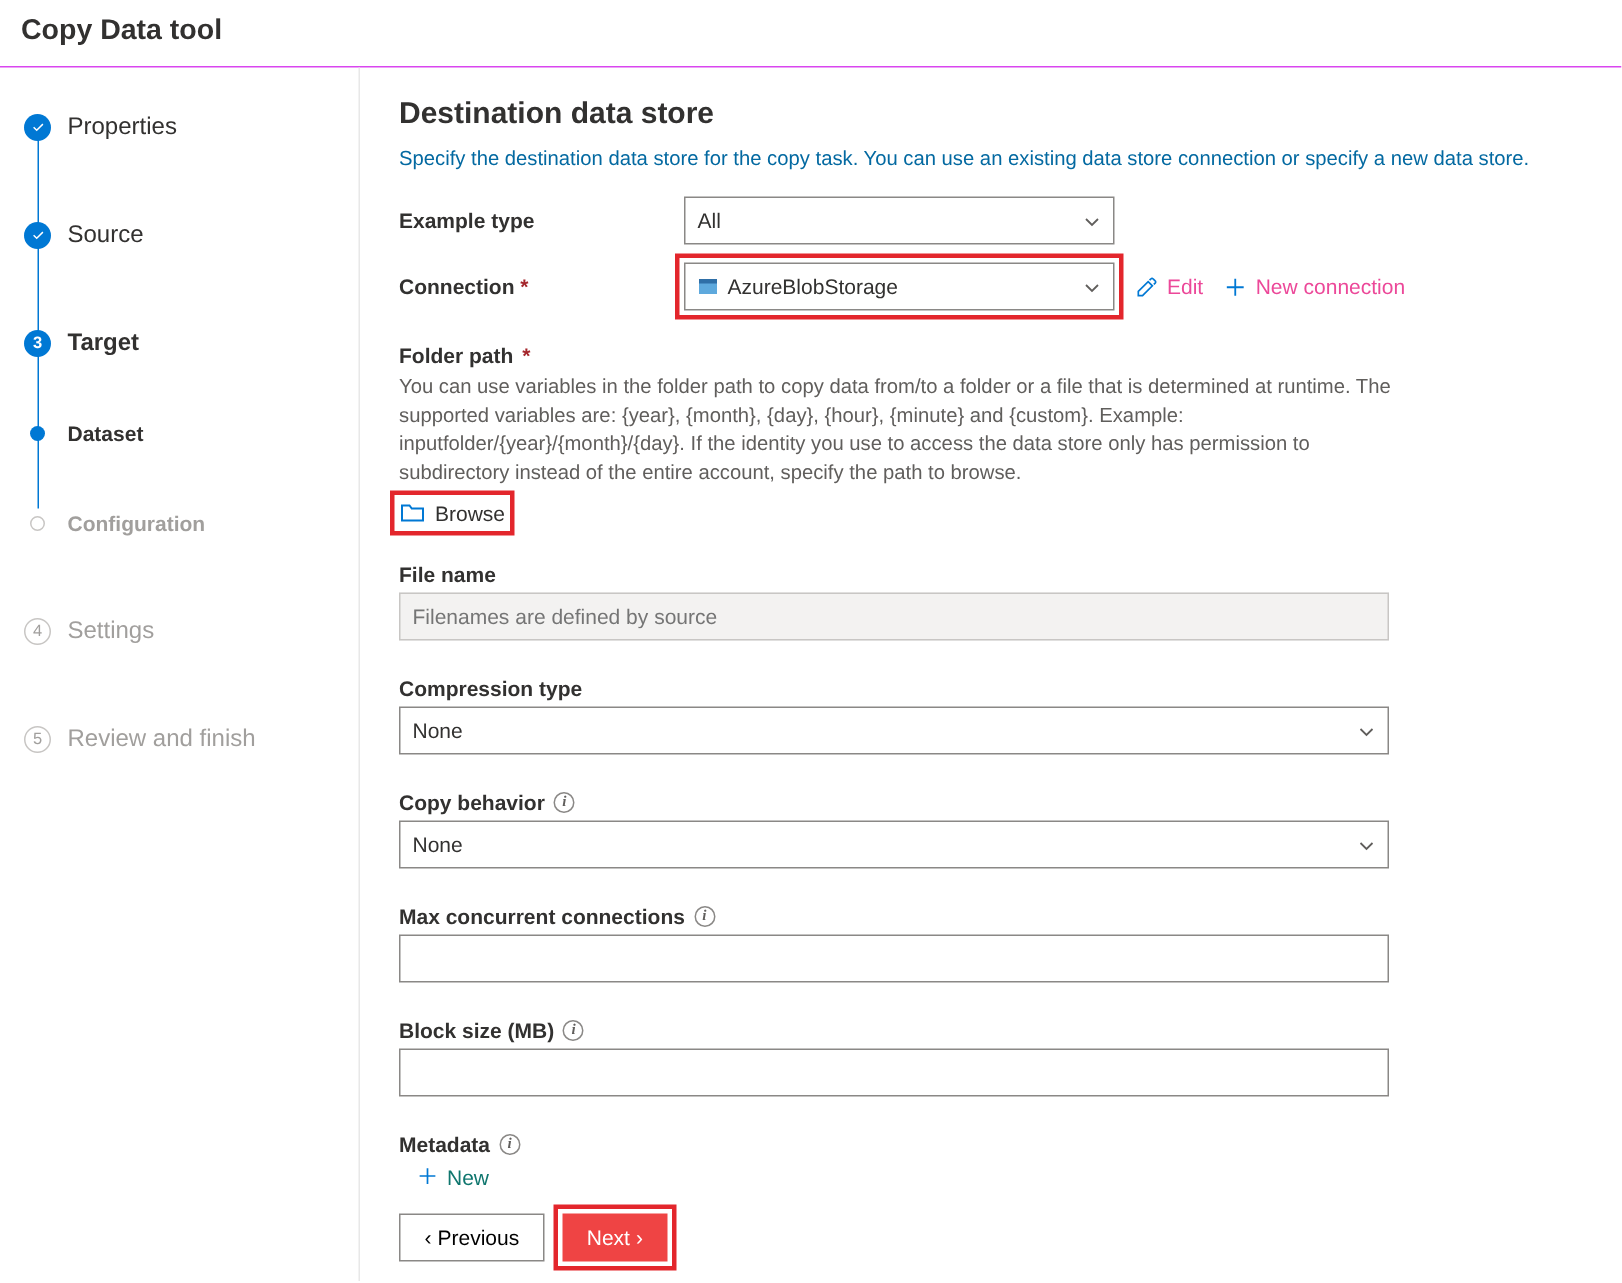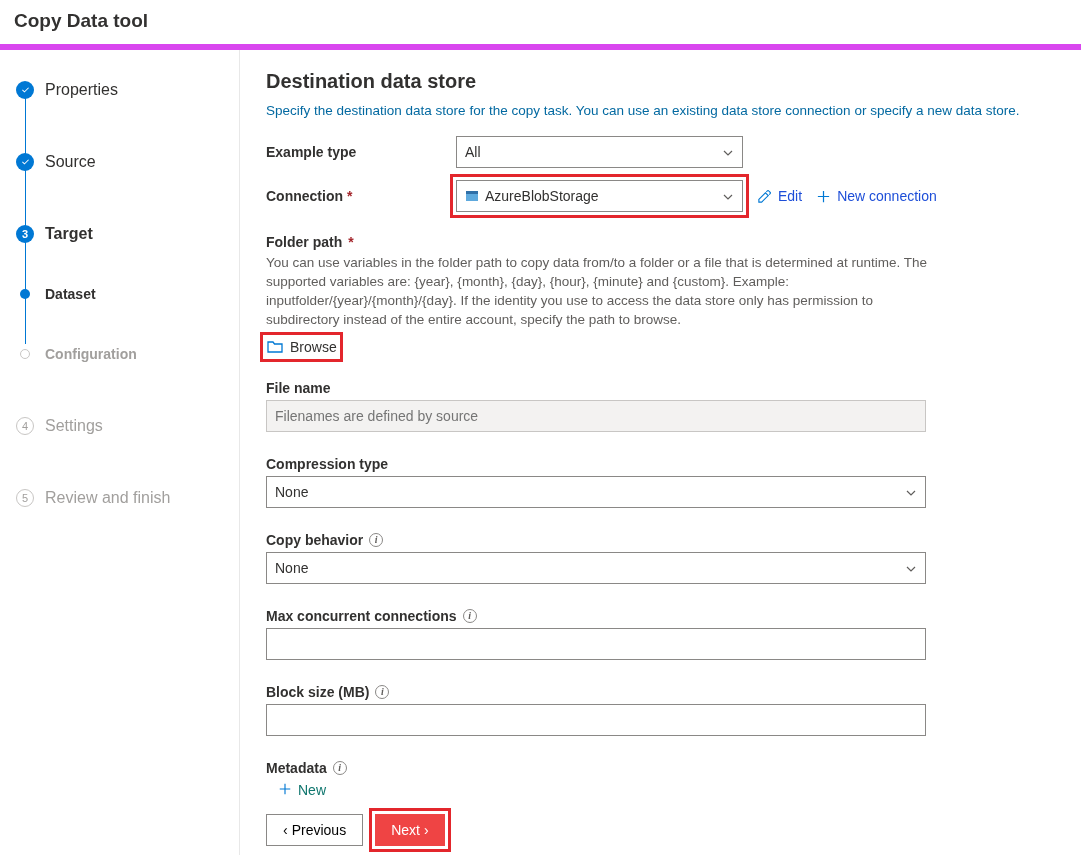--- a/index.html
+++ b/index.html
@@ -1,18 +1,18 @@
 <!DOCTYPE html>
 <html><head>
 <meta charset="utf-8">
 <style>
   * { box-sizing: border-box; }
   html, body { margin: 0; padding: 0; font-family: "Segoe UI", Arial, sans-serif; color: #323130; background: #fff; }
   .app { width: 1081px; height: 855px; position: relative; }
-  .header { padding: 10px 14px 12px; font-size: 19px; font-weight: 600; border-bottom: 6px solid #d946ef; }
+  .header { padding: 10px 14px 12px; font-size: 19px; font-weight: 600; border-bottom: 1px solid #d946ef; }
   .body { display: flex; height: calc(100% - 46px); }
   .sidebar { width: 240px; border-right: 1px solid #e8e8e8; padding-top: 18px; position: relative; }
   .step { display: flex; align-items: center; gap: 11px; padding: 6px 0 6px 16px; position: relative; cursor: pointer; height: 44px; }
   .step + .step { margin-top: 28px; }
   .sub + .step { margin-top: 28px; }
   .circle { width: 18px; height: 18px; border-radius: 50%; display: inline-flex; align-items: center; justify-content: center; font-size: 11px; flex-shrink: 0; z-index: 2; background: #fff; }
   .done { background: #0078d4; color: #fff; }
   .current { background: #0078d4; color: #fff; font-weight: 600; }
   .todo { border: 1px solid #c8c6c4; color: #a19f9d; }
   .sub-dot { width: 10px; height: 10px; border-radius: 50%; background: #0078d4; margin-left: 4px; margin-right: 4px; z-index:2; }
@@ -30,21 +30,21 @@
 
   .row { display: flex; align-items: center; margin-bottom: 12px; }
   .row .flabel { width: 190px; font-size: 14px; font-weight: 600; }
   .req { color: #a4262c; }
   .select { width: 287px; height: 32px; border: 1px solid #8a8886; display: flex; align-items: center; justify-content: space-between; padding: 0 8px; font-size: 14px; background: #fff; cursor: pointer; }
   .select.wide { width: 660px; }
   .chev { width: 12px; height: 12px; }
   .chev svg { width: 12px; height: 12px; }
   .storage-icon { width: 14px; height: 14px; margin-right: 6px; display: inline-flex; }
 
-  .link-btn { display: inline-flex; align-items: center; gap: 5px; font-size: 14px; color: #1d4ed8; cursor: pointer; margin-left: 14px; }
+  .link-btn { display: inline-flex; align-items: center; gap: 5px; font-size: 14px; color: #ec4899; cursor: pointer; margin-left: 14px; }
   .link-btn .icon { color: #0078d4; width: 16px; height: 16px; display:inline-flex; align-items:center; }
 
   .section-label { font-size: 14px; font-weight: 600; margin-top: 10px; margin-bottom: 4px; display:flex; align-items:center; gap:6px; }
   .help-text { font-size: 13.5px; color: #605e5c; line-height: 1.4; max-width: 680px; margin-bottom: 8px; }
   .field-row { display: flex; align-items: center; gap: 10px; margin-bottom: 14px; }
   .text-input { height: 32px; border: 1px solid #8a8886; font-size: 14px; padding: 0 8px; flex: 1; max-width: 660px; }
   .text-input.disabled { background: #f3f2f1; color: #a19f9d; border-color: #c8c6c4; }
   .browse { display: inline-flex; align-items: center; gap: 6px; font-size: 14px; cursor: pointer; }
   .browse .icon { color: #0078d4; width: 18px; height: 18px; display:inline-flex; }
 

